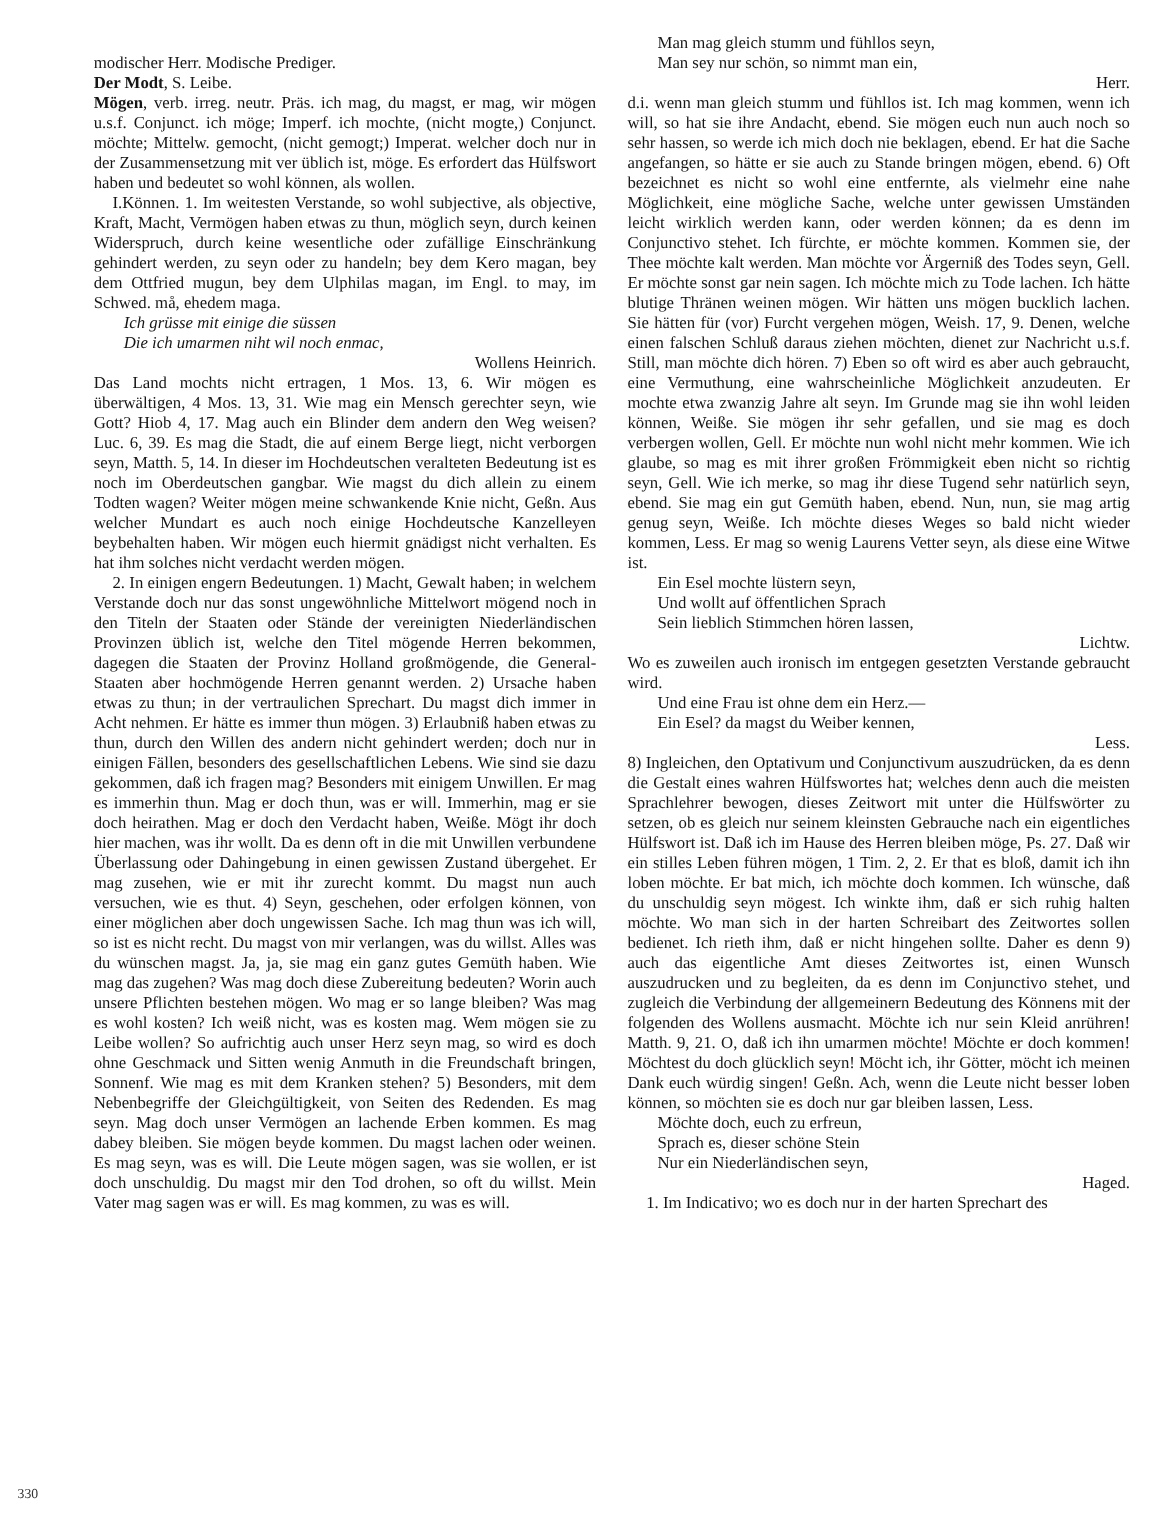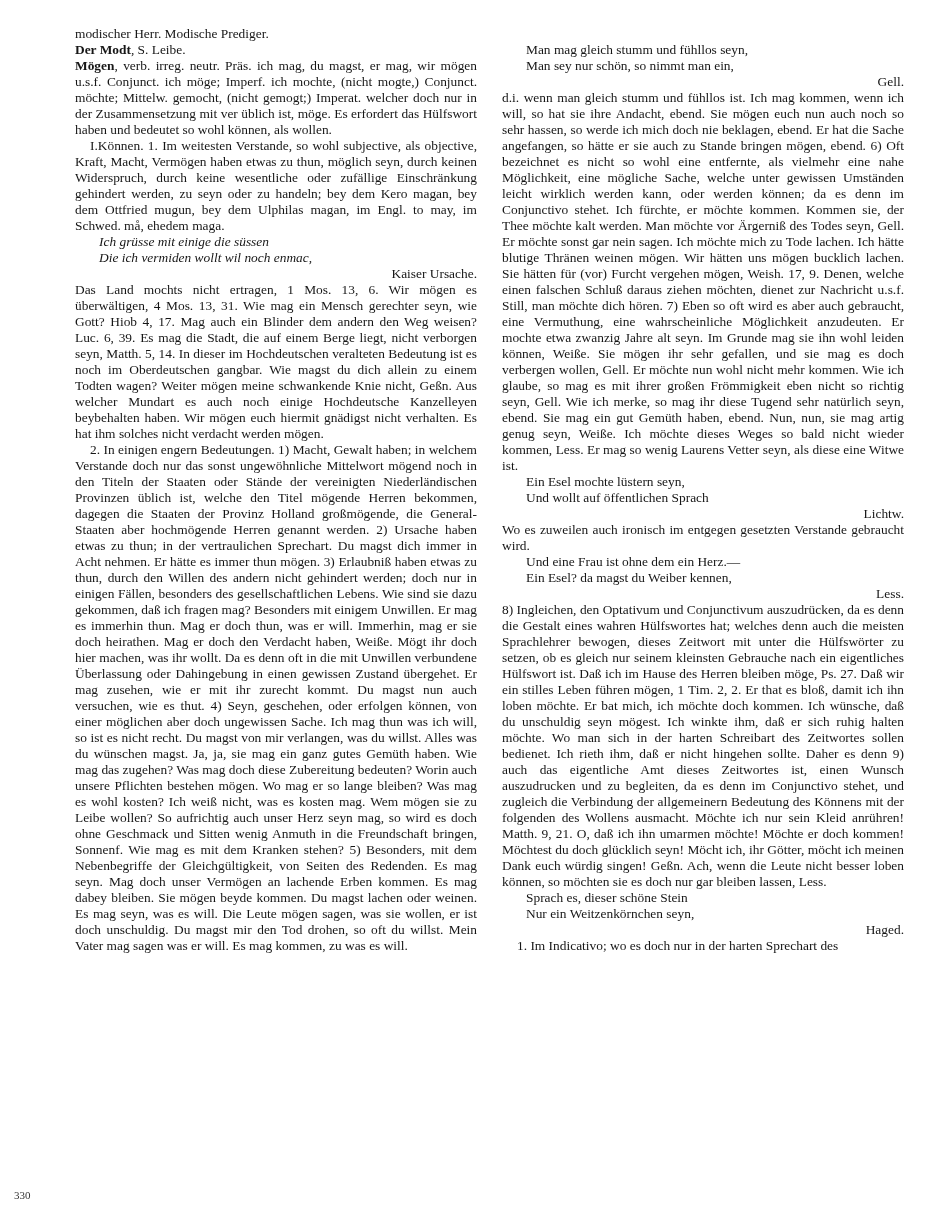--- a/index.html
+++ b/index.html
@@ -59,38 +59,40 @@
 <body>
 
 <div class="page">
   <div class="columns">
     <div class="column">
         <div class="block-p"><span class="seg">modischer Herr. Modische Prediger.</span></div>
         <div class="block-p"><span class="seg b">Der Modt</span><span class="seg">, S. Leibe.</span></div>
         <div class="block-p"><span class="seg b">Mögen</span><span class="seg">, </span><span class="seg i">verb. irreg. neutr.</span><span class="seg"> Präs. ich mag, du magst, er mag, wir mögen u.s.f. Conjunct. ich möge; Imperf. ich mochte, (nicht mogte,) Conjunct. möchte; Mittelw. gemocht, (nicht gemogt;) Imperat. welcher doch nur in der Zusammensetzung mit ver üblich ist, möge. Es erfordert das Hülfswort haben und bedeutet so wohl können, als wollen.</span></div>
         <div class="block-p indent"><span class="seg">I.Können. 1. Im weitesten Verstande, so wohl subjective, als objective, Kraft, Macht, Vermögen haben etwas zu thun, möglich seyn, durch keinen Widerspruch, durch keine wesentliche oder zufällige Einschränkung gehindert werden, zu seyn oder zu handeln; bey dem Kero </span><span class="seg i">magan</span><span class="seg">, bey dem Ottfried </span><span class="seg i">mugun</span><span class="seg">, bey dem Ulphilas </span><span class="seg i">magan</span><span class="seg">, im Engl. </span><span class="seg i">to may</span><span class="seg">, im Schwed. </span><span class="seg i">må</span><span class="seg">, ehedem </span><span class="seg i">maga</span><span class="seg">.</span></div>
         <div class="verse italic">Ich grüsse mit einige die süssen</div>
-        <div class="verse italic">Die ich vermiden wollt wil noch enmac,</div>
-        <div class="attribution">Kaiser Ursache.</div>
+        <div class="verse italic">Die ich umarmen niht wil noch enmac,</div>
+        <div class="attribution">Wollens Heinrich.</div>
         <div class="block-p"><span class="seg">Das Land mochts nicht ertragen, 1 Mos. 13, 6. Wir mögen es überwältigen, 4 Mos. 13, 31. Wie mag ein Mensch gerechter seyn, wie Gott? Hiob 4, 17. Mag auch ein Blinder dem andern den Weg weisen? Luc. 6, 39. Es mag die Stadt, die auf einem Berge liegt, nicht verborgen seyn, Matth. 5, 14. In dieser im Hochdeutschen veralteten Bedeutung ist es noch im Oberdeutschen gangbar. Wie magst du dich allein zu einem Todten wagen? Weiter mögen meine schwankende Knie nicht, Geßn. Aus welcher Mundart es auch noch einige Hochdeutsche Kanzelleyen beybehalten haben. Wir mögen euch hiermit gnädigst nicht verhalten. Es hat ihm solches nicht verdacht werden mögen.</span></div>
         <div class="block-p indent"><span class="seg">2. In einigen engern Bedeutungen. 1) Macht, Gewalt haben; in welchem Verstande doch nur das sonst ungewöhnliche Mittelwort mögend noch in den Titeln der Staaten oder Stände der vereinigten Niederländischen Provinzen üblich ist, welche den Titel mögende Herren bekommen, dagegen die Staaten der Provinz Holland großmögende, die General-Staaten aber hochmögende Herren genannt werden. 2) Ursache haben etwas zu thun; in der vertraulichen Sprechart. Du magst dich immer in Acht nehmen. Er hätte es immer thun mögen. 3) Erlaubniß haben etwas zu thun, durch den Willen des andern nicht gehindert werden; doch nur in einigen Fällen, besonders des gesellschaftlichen Lebens. Wie sind sie dazu gekommen, daß ich fragen mag? Besonders mit einigem Unwillen. Er mag es immerhin thun. Mag er doch thun, was er will. Immerhin, mag er sie doch heirathen. Mag er doch den Verdacht haben, Weiße. Mögt ihr doch hier machen, was ihr wollt. Da es denn oft in die mit Unwillen verbundene Überlassung oder Dahingebung in einen gewissen Zustand übergehet. Er mag zusehen, wie er mit ihr zurecht kommt. Du magst nun auch versuchen, wie es thut. 4) Seyn, geschehen, oder erfolgen können, von einer möglichen aber doch ungewissen Sache. Ich mag thun was ich will, so ist es nicht recht. Du magst von mir verlangen, was du willst. Alles was du wünschen magst. Ja, ja, sie mag ein ganz gutes Gemüth haben. Wie mag das zugehen? Was mag doch diese Zubereitung bedeuten? Worin auch unsere Pflichten bestehen mögen. Wo mag er so lange bleiben? Was mag es wohl kosten? Ich weiß nicht, was es kosten mag. Wem mögen sie zu Leibe wollen? So aufrichtig auch unser Herz seyn mag, so wird es doch ohne Geschmack und Sitten wenig Anmuth in die Freundschaft bringen, Sonnenf. Wie mag es mit dem Kranken stehen? 5) Besonders, mit dem Nebenbegriffe der Gleichgültigkeit, von Seiten des Redenden. Es mag seyn. Mag doch unser Vermögen an lachende Erben kommen. Es mag dabey bleiben. Sie mögen beyde kommen. Du magst lachen oder weinen. Es mag seyn, was es will. Die Leute mögen sagen, was sie wollen, er ist doch unschuldig. Du magst mir den Tod drohen, so oft du willst. Mein Vater mag sagen was er will. Es mag kommen, zu was es will.</span></div>
       </div>
     <div class="column">
         <div class="verse">Man mag gleich stumm und fühllos seyn,</div>
         <div class="verse">Man sey nur schön, so nimmt man ein,</div>
-        <div class="attribution">Gell.</div>
+        <div class="attribution">Herr.</div>
         <div class="block-p"><span class="seg">d.i. wenn man gleich stumm und fühllos ist. Ich mag kommen, wenn ich will, so hat sie ihre Andacht, ebend. Sie mögen euch nun auch noch so sehr hassen, so werde ich mich doch nie beklagen, ebend. Er hat die Sache angefangen, so hätte er sie auch zu Stande bringen mögen, ebend. 6) Oft bezeichnet es nicht so wohl eine entfernte, als vielmehr eine nahe Möglichkeit, eine mögliche Sache, welche unter gewissen Umständen leicht wirklich werden kann, oder werden können; da es denn im Conjunctivo stehet. Ich fürchte, er möchte kommen. Kommen sie, der Thee möchte kalt werden. Man möchte vor Ärgerniß des Todes seyn, Gell. Er möchte sonst gar nein sagen. Ich möchte mich zu Tode lachen. Ich hätte blutige Thränen weinen mögen. Wir hätten uns mögen bucklich lachen. Sie hätten für (vor) Furcht vergehen mögen, Weish. 17, 9. Denen, welche einen falschen Schluß daraus ziehen möchten, dienet zur Nachricht u.s.f. Still, man möchte dich hören. 7) Eben so oft wird es aber auch gebraucht, eine Vermuthung, eine wahrscheinliche Möglichkeit anzudeuten. Er mochte etwa zwanzig Jahre alt seyn. Im Grunde mag sie ihn wohl leiden können, Weiße. Sie mögen ihr sehr gefallen, und sie mag es doch verbergen wollen, Gell. Er möchte nun wohl nicht mehr kommen. Wie ich glaube, so mag es mit ihrer großen Frömmigkeit eben nicht so richtig seyn, Gell. Wie ich merke, so mag ihr diese Tugend sehr natürlich seyn, ebend. Sie mag ein gut Gemüth haben, ebend. Nun, nun, sie mag artig genug seyn, Weiße. Ich möchte dieses Weges so bald nicht wieder kommen, Less. Er mag so wenig Laurens Vetter seyn, als diese eine Witwe ist.</span></div>
         <div class="verse">Ein Esel mochte lüstern seyn,</div>
         <div class="verse">Und wollt auf öffentlichen Sprach</div>
+        <div class="verse">Sein lieblich Stimmchen hören lassen,</div>
         <div class="attribution">Lichtw.</div>
         <div class="block-p"><span class="seg">Wo es zuweilen auch ironisch im entgegen gesetzten Verstande gebraucht wird.</span></div>
         <div class="verse">Und eine Frau ist ohne dem ein Herz.—</div>
         <div class="verse">Ein Esel? da magst du Weiber kennen,</div>
         <div class="attribution">Less.</div>
         <div class="block-p"><span class="seg">8) Ingleichen, den Optativum und Conjunctivum auszudrücken, da es denn die Gestalt eines wahren Hülfswortes hat; welches denn auch die meisten Sprachlehrer bewogen, dieses Zeitwort mit unter die Hülfswörter zu setzen, ob es gleich nur seinem kleinsten Gebrauche nach ein eigentliches Hülfswort ist. Daß ich im Hause des Herren bleiben möge, Ps. 27. Daß wir ein stilles Leben führen mögen, 1 Tim. 2, 2. Er that es bloß, damit ich ihn loben möchte. Er bat mich, ich möchte doch kommen. Ich wünsche, daß du unschuldig seyn mögest. Ich winkte ihm, daß er sich ruhig halten möchte. Wo man sich in der harten Schreibart des Zeitwortes sollen bedienet. Ich rieth ihm, daß er nicht hingehen sollte. Daher es denn 9) auch das eigentliche Amt dieses Zeitwortes ist, einen Wunsch auszudrucken und zu begleiten, da es denn im Conjunctivo stehet, und zugleich die Verbindung der allgemeinern Bedeutung des Könnens mit der folgenden des Wollens ausmacht. Möchte ich nur sein Kleid anrühren! Matth. 9, 21. O, daß ich ihn umarmen möchte! Möchte er doch kommen! Möchtest du doch glücklich seyn! Möcht ich, ihr Götter, möcht ich meinen Dank euch würdig singen! Geßn. Ach, wenn die Leute nicht besser loben können, so möchten sie es doch nur gar bleiben lassen, Less.</span></div>
+        <div class="verse">Möchte doch, euch zu erfreun,</div>
         <div class="verse">Sprach es, dieser schöne Stein</div>
-        <div class="verse">Nur ein Weitzenkörnchen seyn,</div>
+        <div class="verse">Nur ein Niederländischen seyn,</div>
         <div class="attribution">Haged.</div>
         <div class="block-p indent"><span class="seg">1. Im Indicativo; wo es doch nur in der harten Sprechart des</span></div>
       </div>
   </div>
   <div class="page-number">330</div>
 </div>
 
 </body></html>

